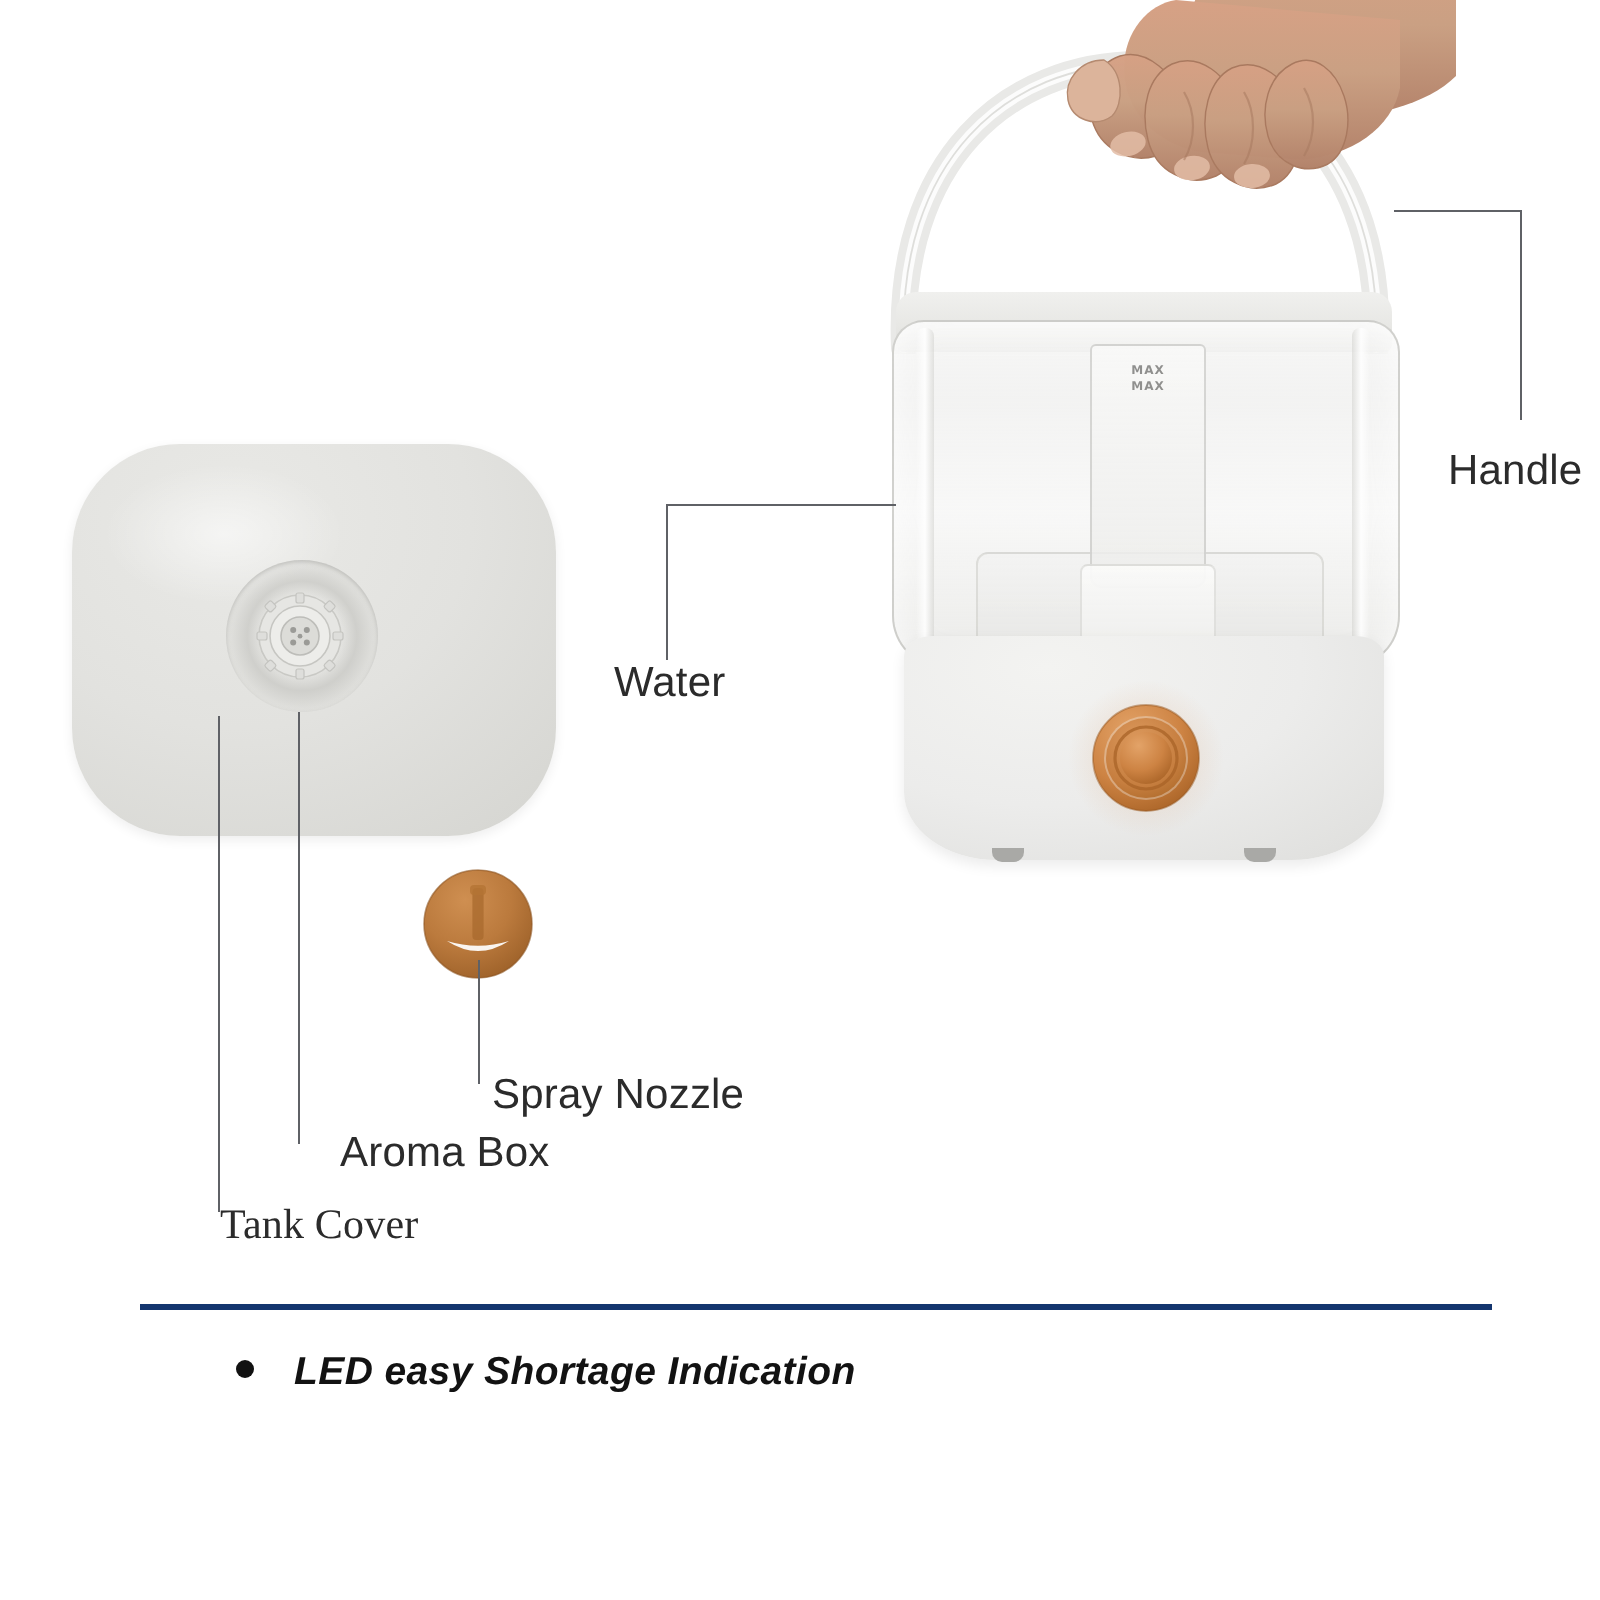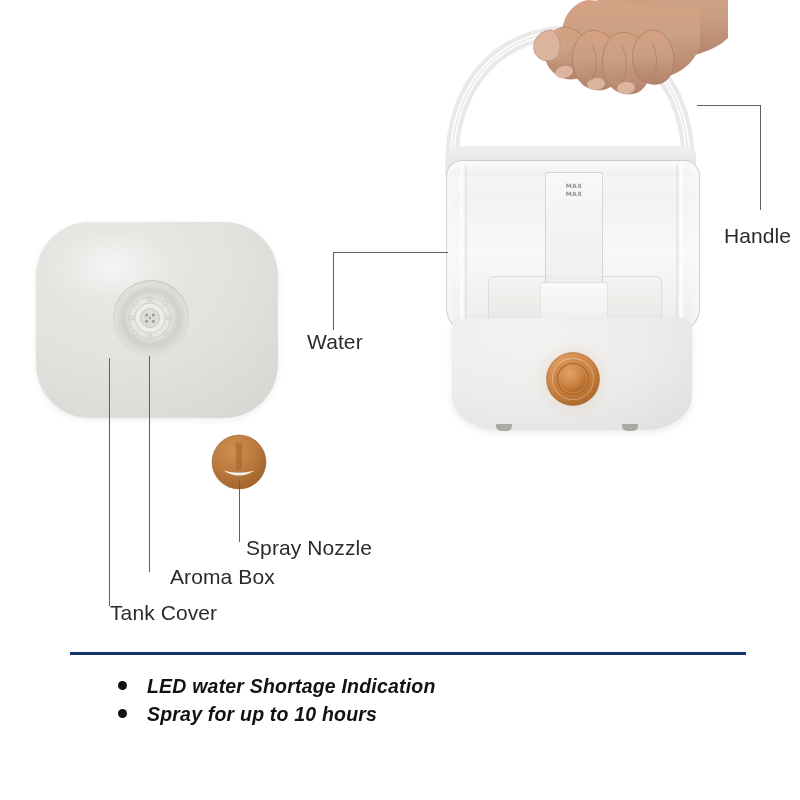--- a/index.html
+++ b/index.html
@@ -371,28 +371,24 @@
   <div class="leader-v" style="left:333px; top:252px; height:78px;"></div>
 
   <div class="lbl" style="left:724px; top:225px;">Handle</div>
 
   <div class="lbl" style="left:307px; top:331px;">Water</div>
 
   <div class="lbl" style="left:246px; top:537px;">Spray Nozzle</div>
 
   <div class="lbl" style="left:170px; top:566px;">Aroma Box</div>
 
-  <div class="lbl" style="left:110px; top:602px;">Tank Cover</div>
+  <div class="lbl" style="left:110px; top:602px;font-family:Liberation Serif, serif;">Tank Cover</div>
 
   <div id="divider"></div>
 
   <div id="features">
     <div class="feature-row">
       <span class="bullet-dot"></span>
-      <span class="feature-text">LED water Shortage Indication</span>
-    </div>
-    <div class="feature-row">
-      <span class="bullet-dot"></span>
-      <span class="feature-text">Spray for up to 10 hours</span>
+      <span class="feature-text">LED easy Shortage Indication</span>
     </div>
   </div>
 
 </div>
 
 </body></html>

